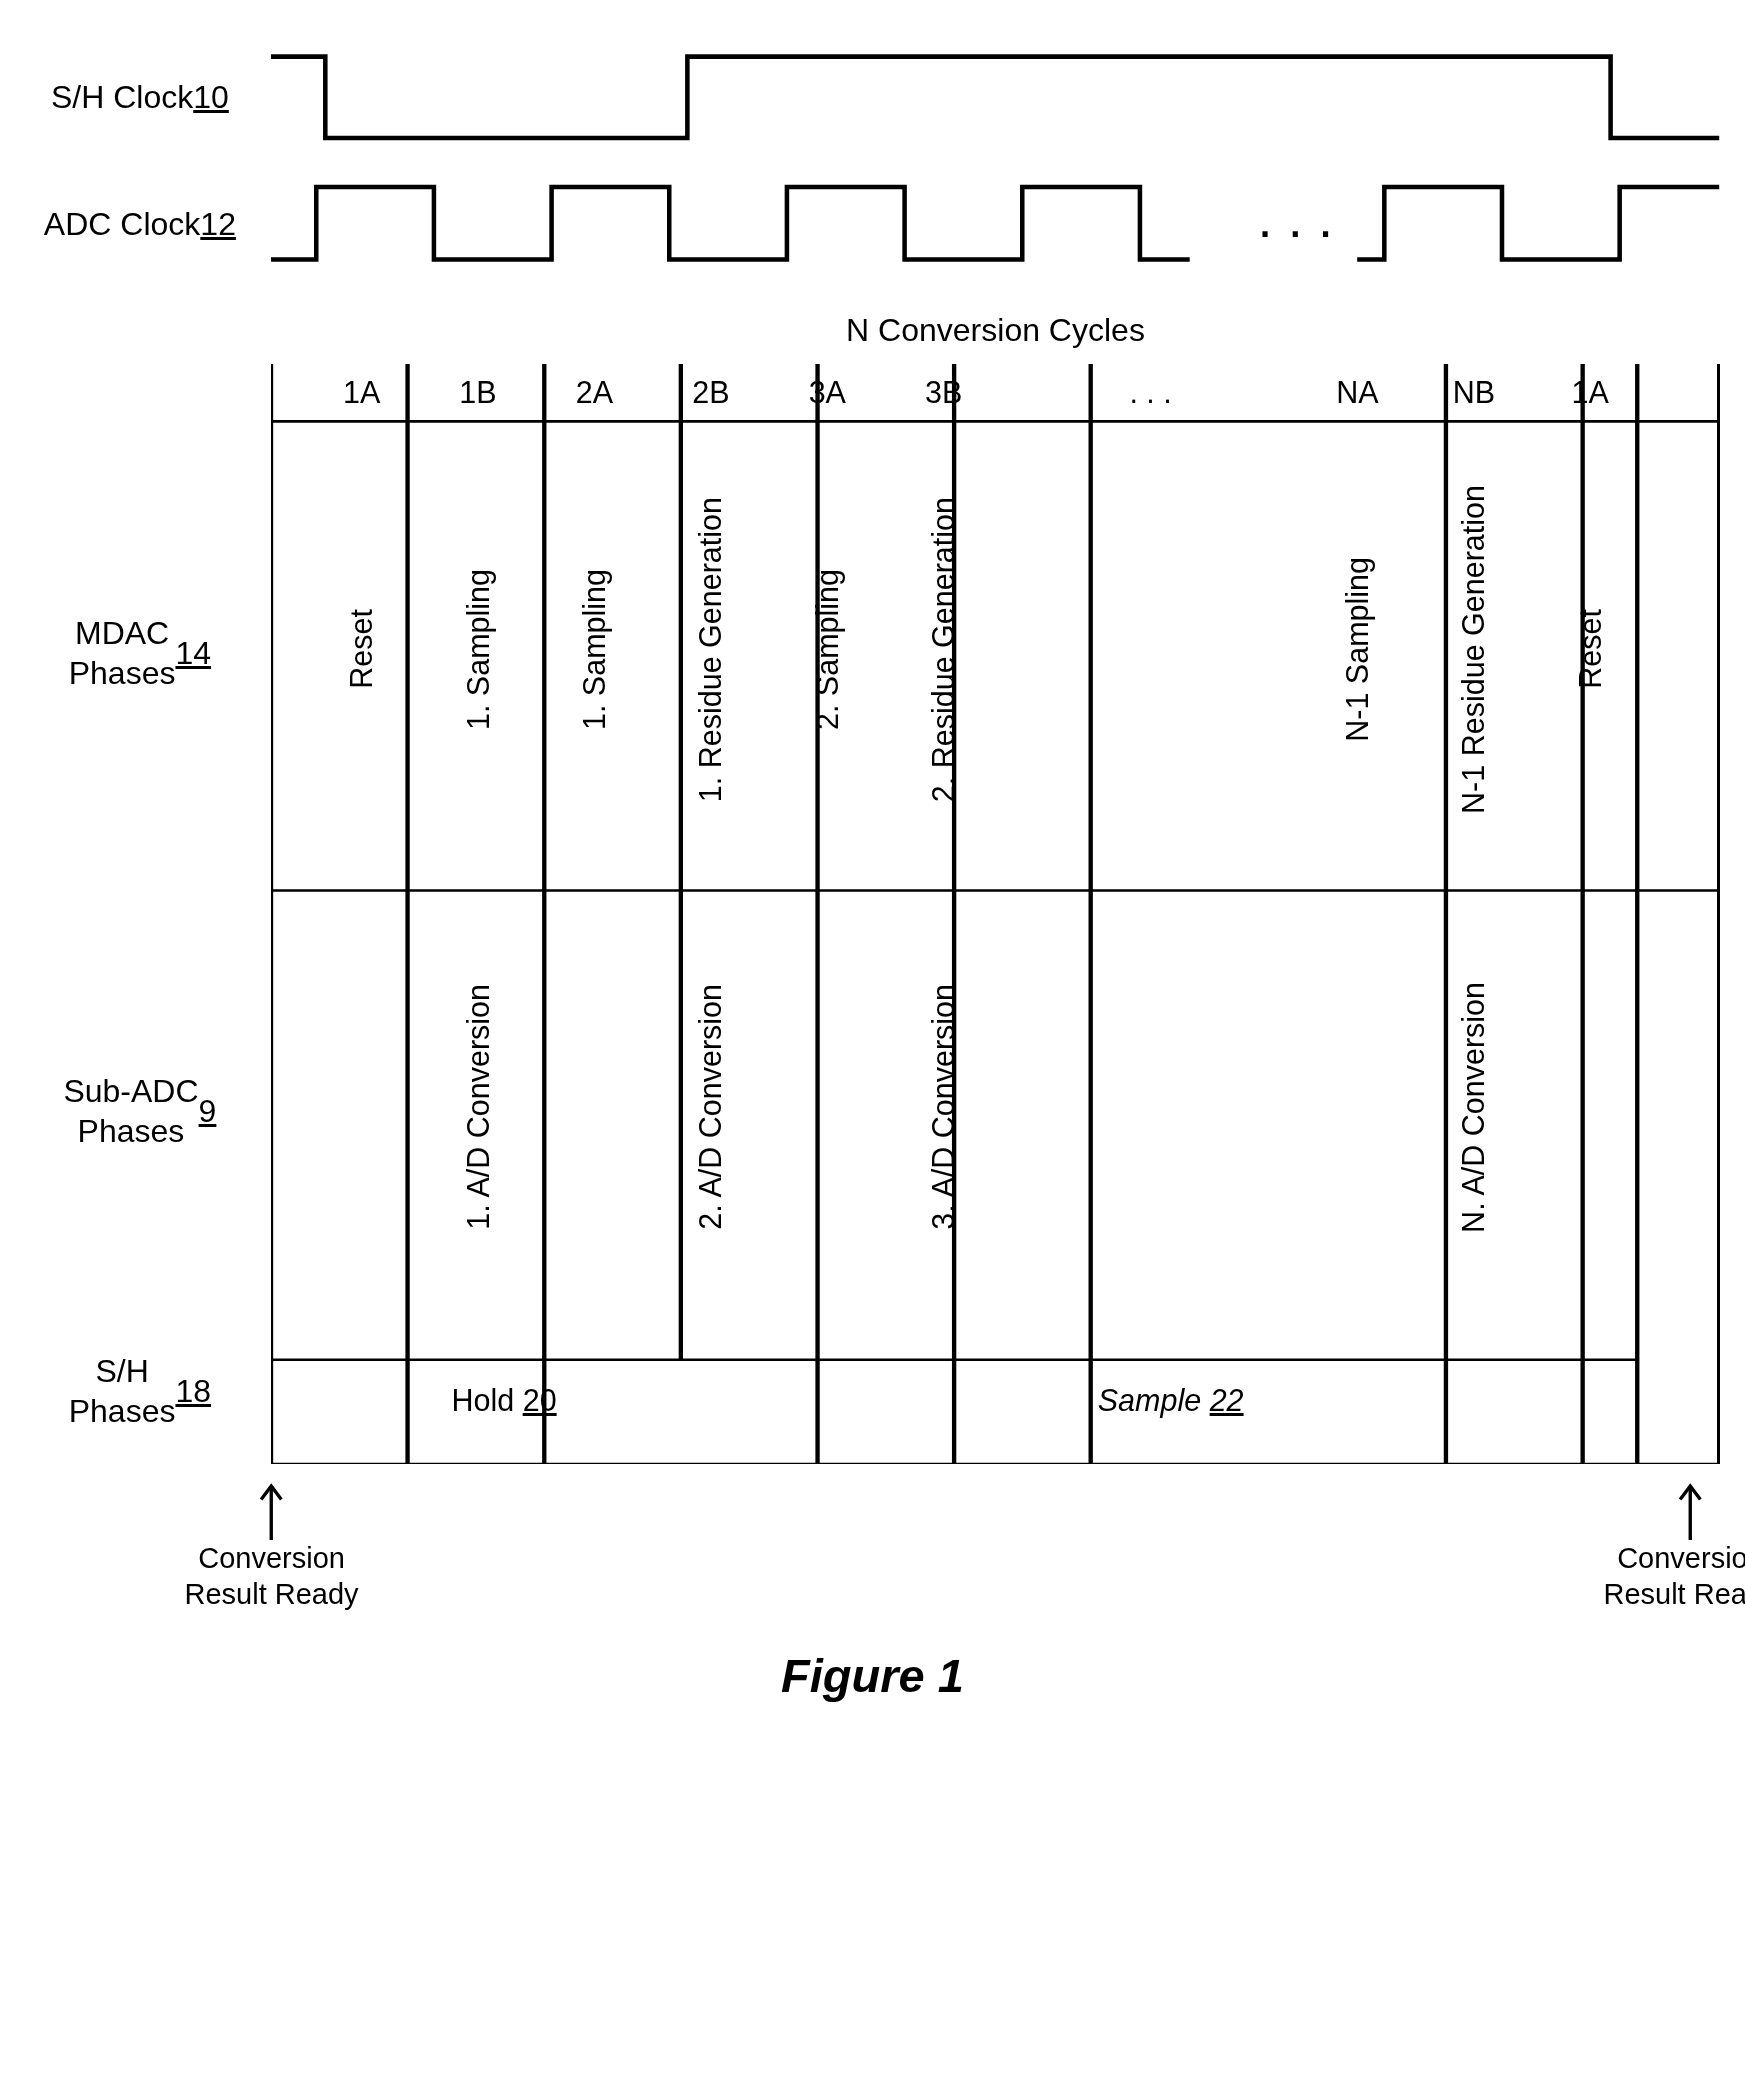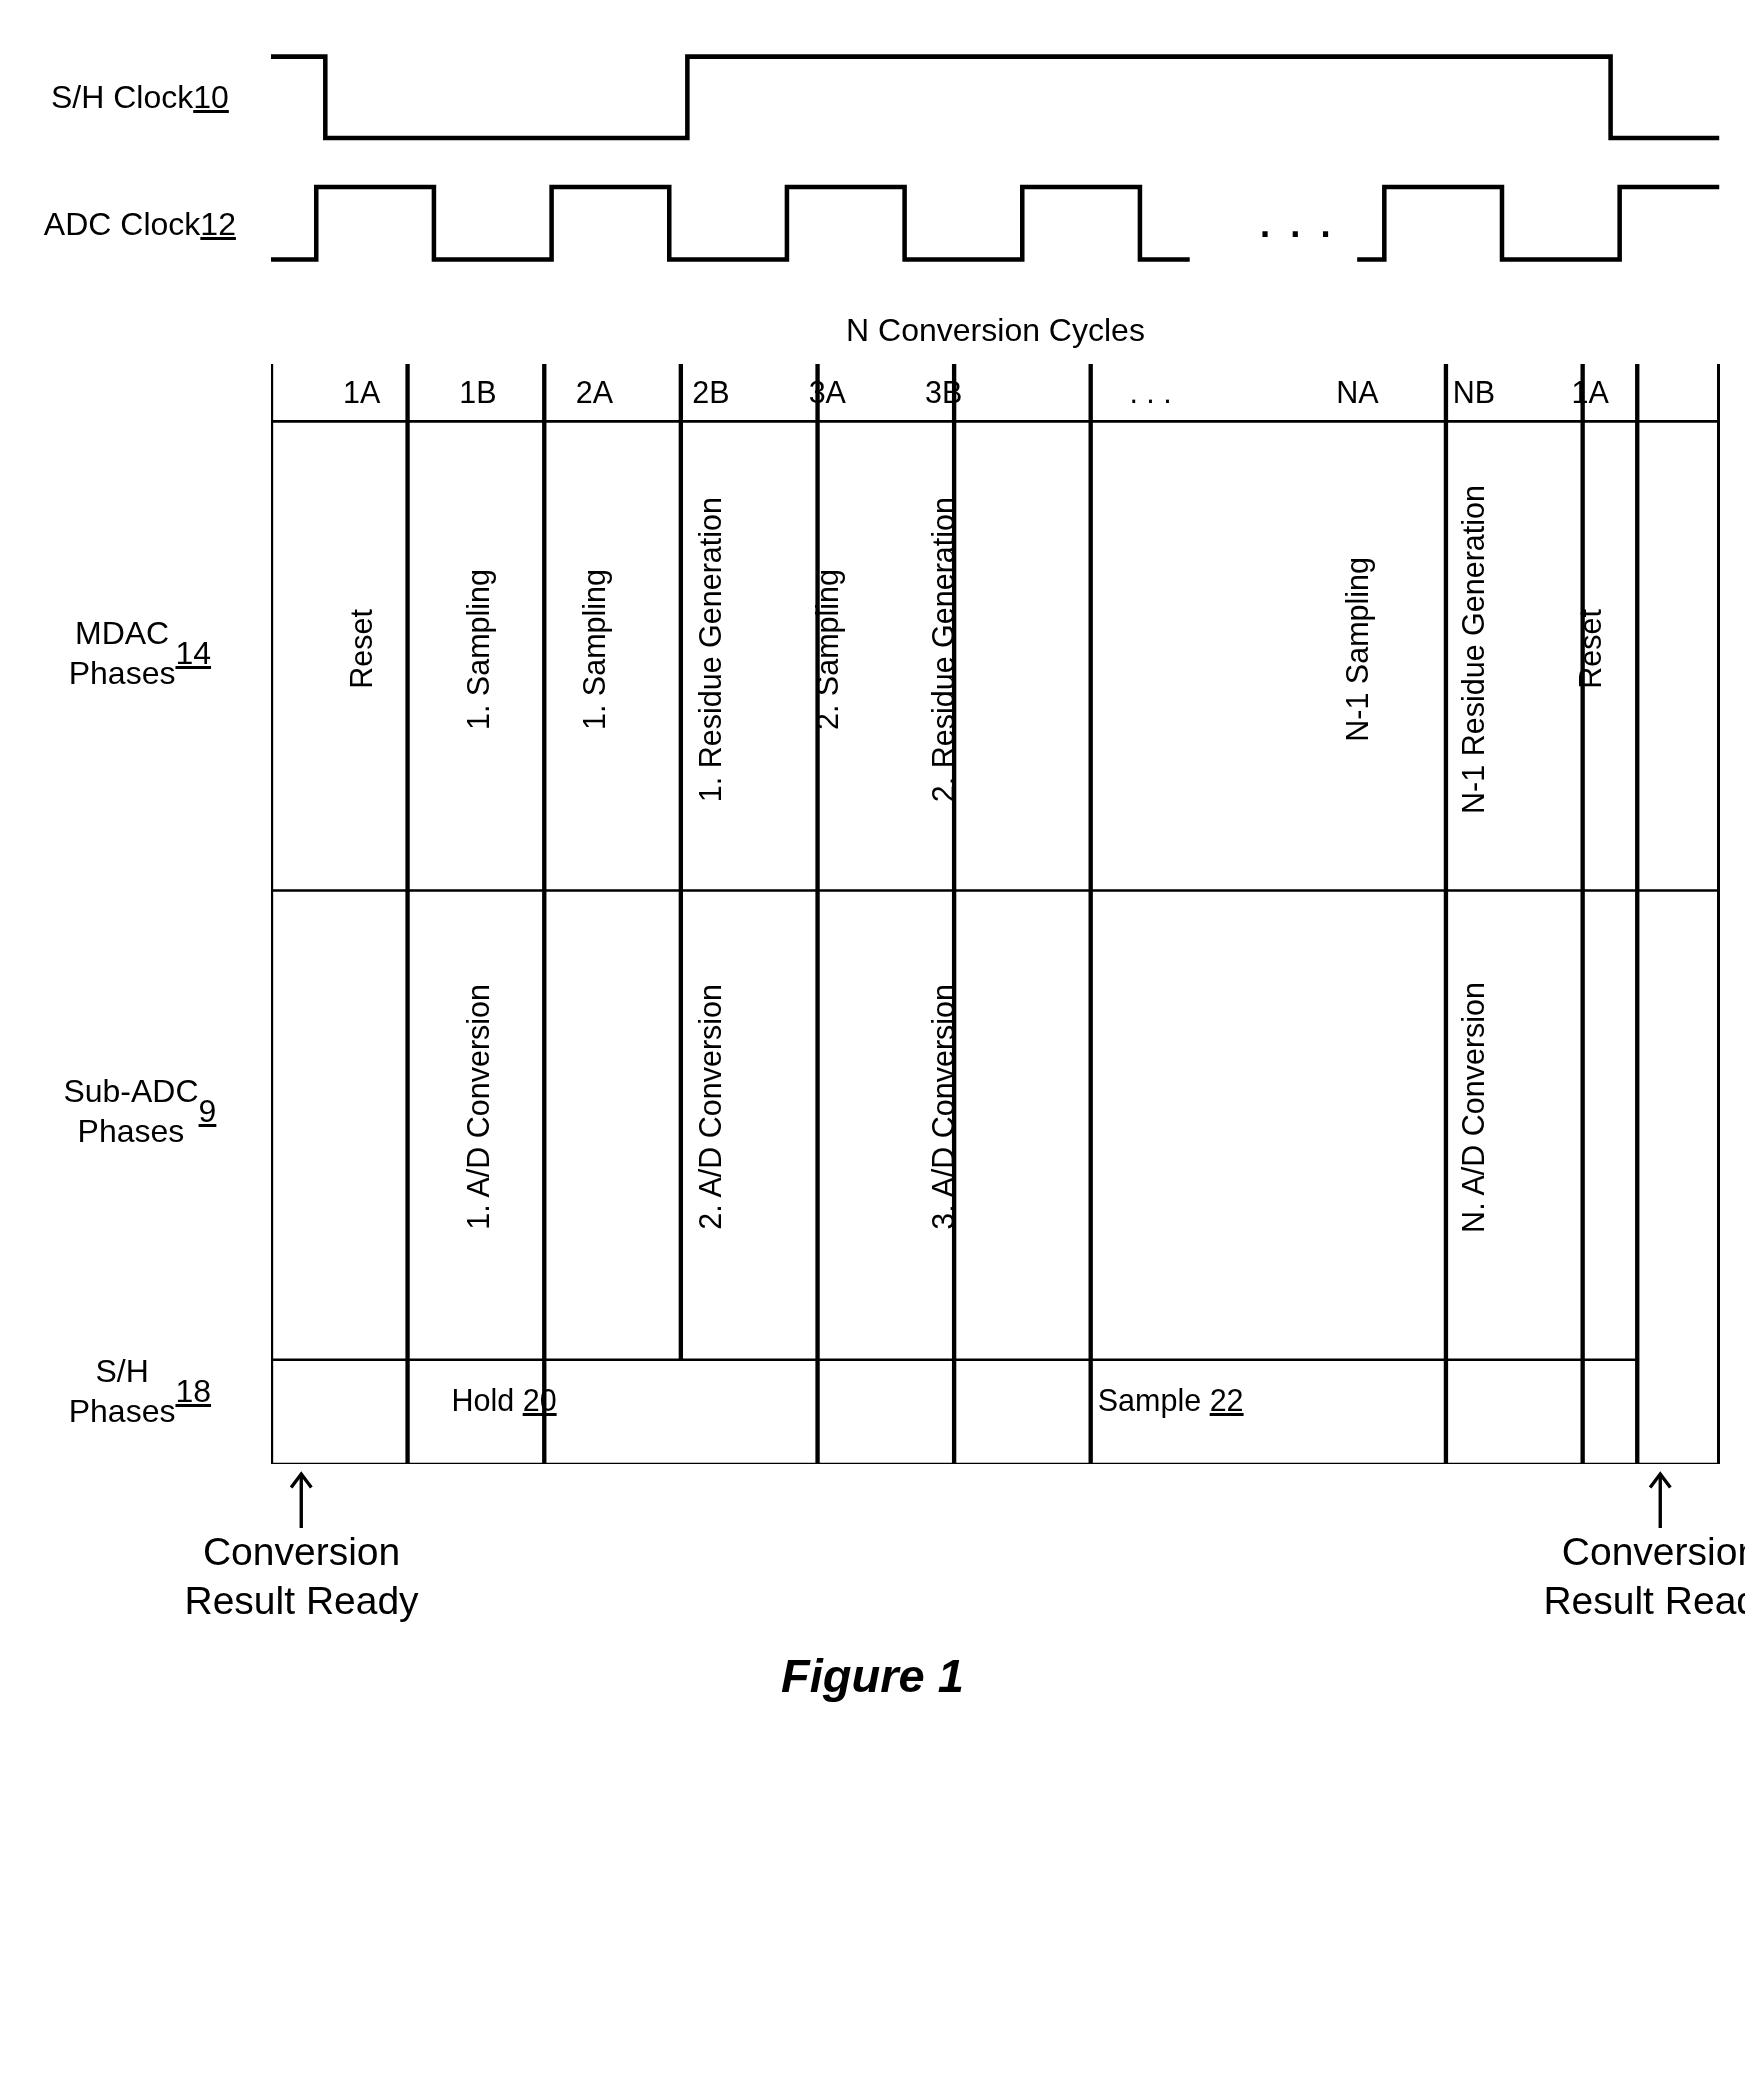--- a/index.html
+++ b/index.html
@@ -93,21 +93,21 @@
   font-size: 30.5px;
 }
 .sh-cell u { text-decoration: underline; }
 
 .bottom-annotations {
   display: flex;
   margin-top: 5.1px;
 }
 .bottom-annotations .row-label { width: 246px; }
 .bottom-annotations .content { flex: 1; position: relative; height: 153px; }
-.arrow-group { position: absolute; top: 0; display: flex; flex-direction: column; align-items: center; font-size: 39px; line-height: 1.25; text-align: center; }
+.arrow-group { position: absolute; top: 12px; display: flex; flex-direction: column; align-items: center; font-size: 29px; line-height: 1.25; text-align: center; }
 .arrow-group svg { width: 30.5px; height: 59px; }
 .arrow-group svg line, .arrow-group svg polyline { stroke: #000; stroke-width: 4; fill: none; }
 
 .figure-title {
   text-align: center;
   font-size: 47px;
   font-weight: bold;
   font-style: italic;
   margin-top: 25.4px;
 }
@@ -262,21 +262,21 @@
             <span class="vert">N. A/D Conversion</span>
           </div>
         <div class="col w"></div>
         <div class="col ext"></div>
       </div>
 
       <div class="col-row sh-row">
         <div class="col sh-cell" style="flex:3;">
           <span>Hold</span>&nbsp;<u>20</u>
         </div>
-        <div class="col sh-cell" style="flex:7;">
+        <div class="col sh-cell" style="flex:7;font-style:italic;">
           <span>Sample</span>&nbsp;<u>22</u>
         </div>
         <div class="col ext"></div>
       </div>
 
     </div>
   </div>
 
   <div class="bottom-annotations">
     <div class="row-label"></div>

